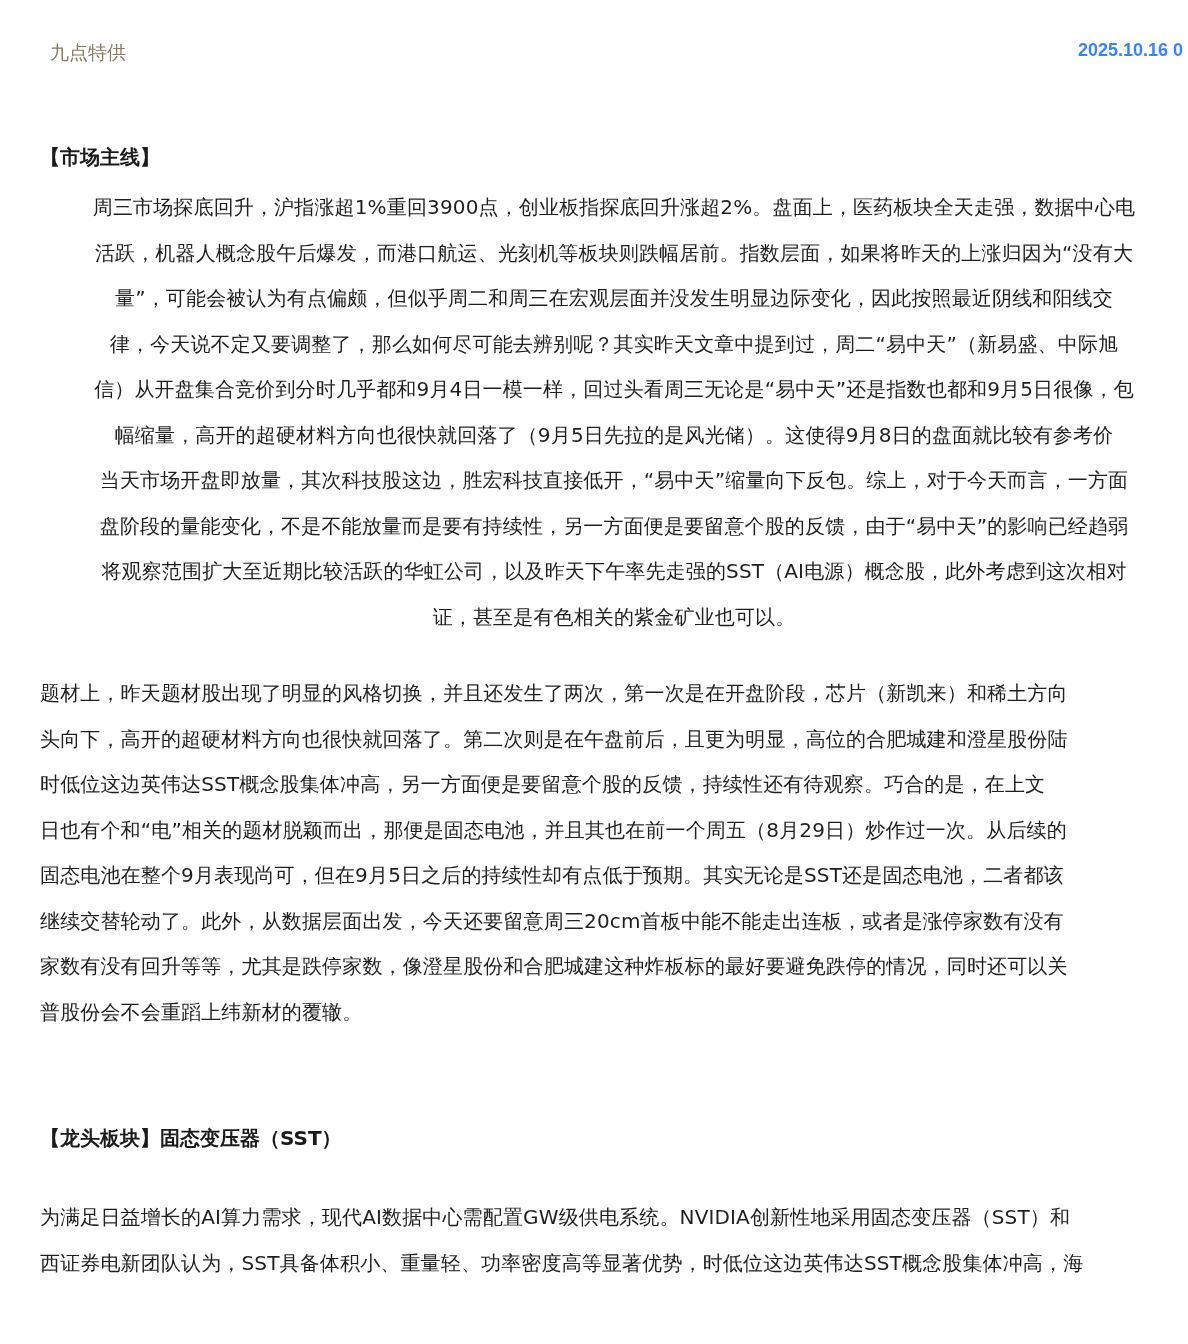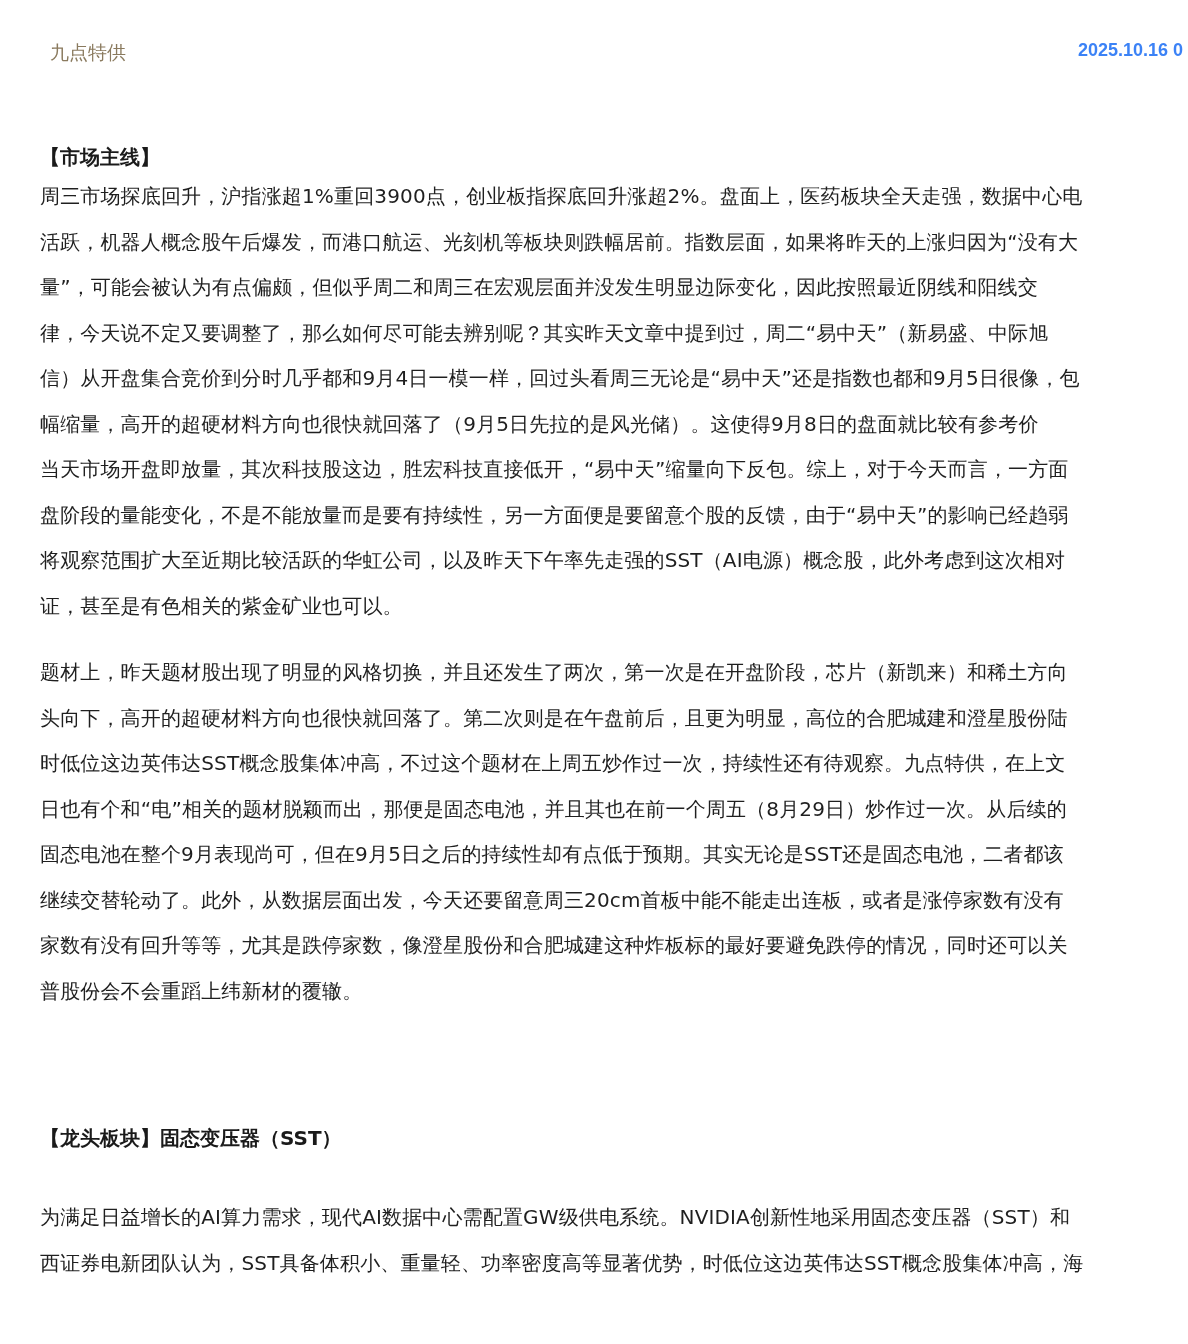--- a/index.html
+++ b/index.html
@@ -67,37 +67,37 @@
 </head>
 <body>
 
 <div class="header">
   <span class="source">九点特供</span>
   <span class="date">2025.10.16 0</span>
 </div>
 
 <div class="section-title" style="top:114px;margin-top:30px;">【市场主线】</div>
 
-<div class="para" style="top:174px;">
+<div class="para" style="top:185px;text-align:center;">
   <div class="line">周三市场探底回升，沪指涨超1%重回3900点，创业板指探底回升涨超2%。盘面上，医药板块全天走强，数据中心电</div>
   <div class="line">活跃，机器人概念股午后爆发，而港口航运、光刻机等板块则跌幅居前。指数层面，如果将昨天的上涨归因为“没有大</div>
   <div class="line">量”，可能会被认为有点偏颇，但似乎周二和周三在宏观层面并没发生明显边际变化，因此按照最近阴线和阳线交</div>
   <div class="line">律，今天说不定又要调整了，那么如何尽可能去辨别呢？其实昨天文章中提到过，周二“易中天”（新易盛、中际旭</div>
   <div class="line">信）从开盘集合竞价到分时几乎都和9月4日一模一样，回过头看周三无论是“易中天”还是指数也都和9月5日很像，包</div>
   <div class="line">幅缩量，高开的超硬材料方向也很快就回落了（9月5日先拉的是风光储）。这使得9月8日的盘面就比较有参考价</div>
   <div class="line">当天市场开盘即放量，其次科技股这边，胜宏科技直接低开，“易中天”缩量向下反包。综上，对于今天而言，一方面</div>
   <div class="line">盘阶段的量能变化，不是不能放量而是要有持续性，另一方面便是要留意个股的反馈，由于“易中天”的影响已经趋弱</div>
   <div class="line">将观察范围扩大至近期比较活跃的华虹公司，以及昨天下午率先走强的SST（AI电源）概念股，此外考虑到这次相对</div>
   <div class="line">证，甚至是有色相关的紫金矿业也可以。</div>
 </div>
 
-<div class="para" style="top:650px;">
+<div class="para" style="top:671px;">
   <div class="line">题材上，昨天题材股出现了明显的风格切换，并且还发生了两次，第一次是在开盘阶段，芯片（新凯来）和稀土方向</div>
   <div class="line">头向下，高开的超硬材料方向也很快就回落了。第二次则是在午盘前后，且更为明显，高位的合肥城建和澄星股份陆</div>
-  <div class="line">时低位这边英伟达SST概念股集体冲高，不过这个题材在上周五炒作过一次，持续性还有待观察。九点特供，在上文</div>
+  <div class="line">时低位这边英伟达SST概念股集体冲高，另一方面便是要留意个股的反馈，持续性还有待观察。巧合的是，在上文</div>
   <div class="line">日也有个和“电”相关的题材脱颖而出，那便是固态电池，并且其也在前一个周五（8月29日）炒作过一次。从后续的</div>
   <div class="line">固态电池在整个9月表现尚可，但在9月5日之后的持续性却有点低于预期。其实无论是SST还是固态电池，二者都该</div>
   <div class="line">继续交替轮动了。此外，从数据层面出发，今天还要留意周三20cm首板中能不能走出连板，或者是涨停家数有没有</div>
   <div class="line">家数有没有回升等等，尤其是跌停家数，像澄星股份和合肥城建这种炸板标的最好要避免跌停的情况，同时还可以关</div>
   <div class="line">普股份会不会重蹈上纬新材的覆辙。</div>
 </div>
 
 <div class="section-title" style="top:1125px;">【龙头板块】固态变压器（SST）</div>
 
 <div class="para" style="top:1195px;">

